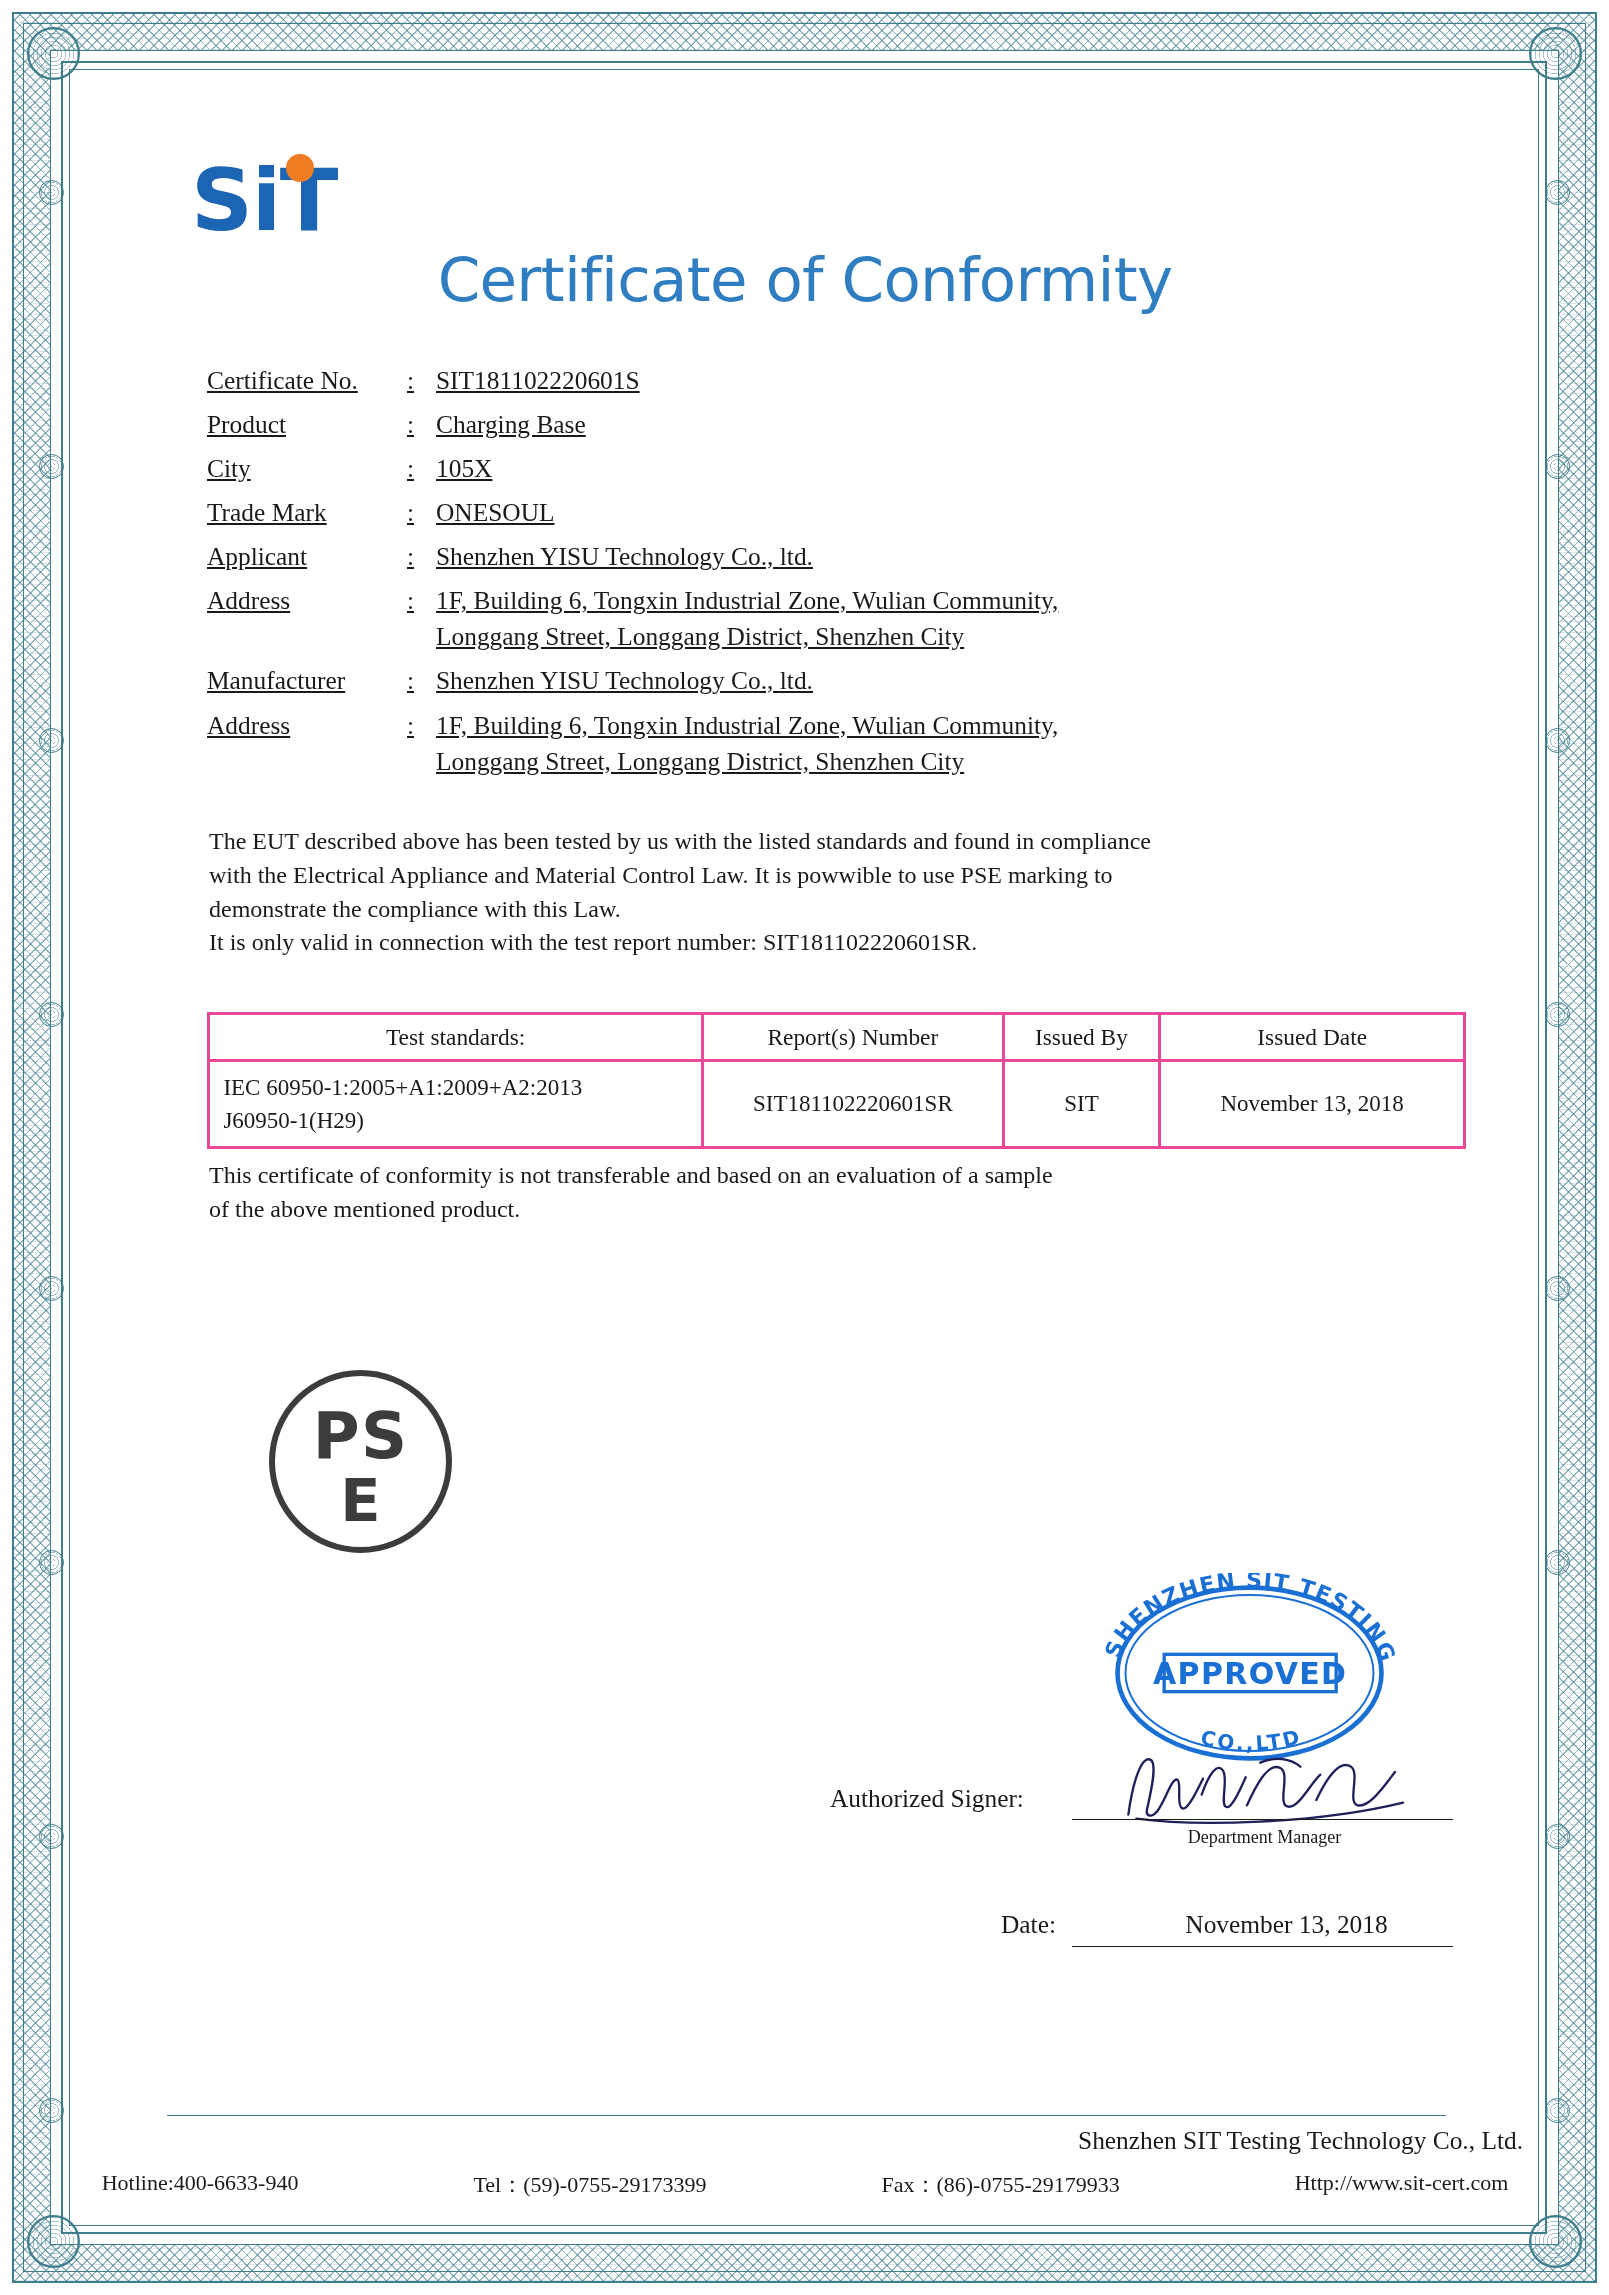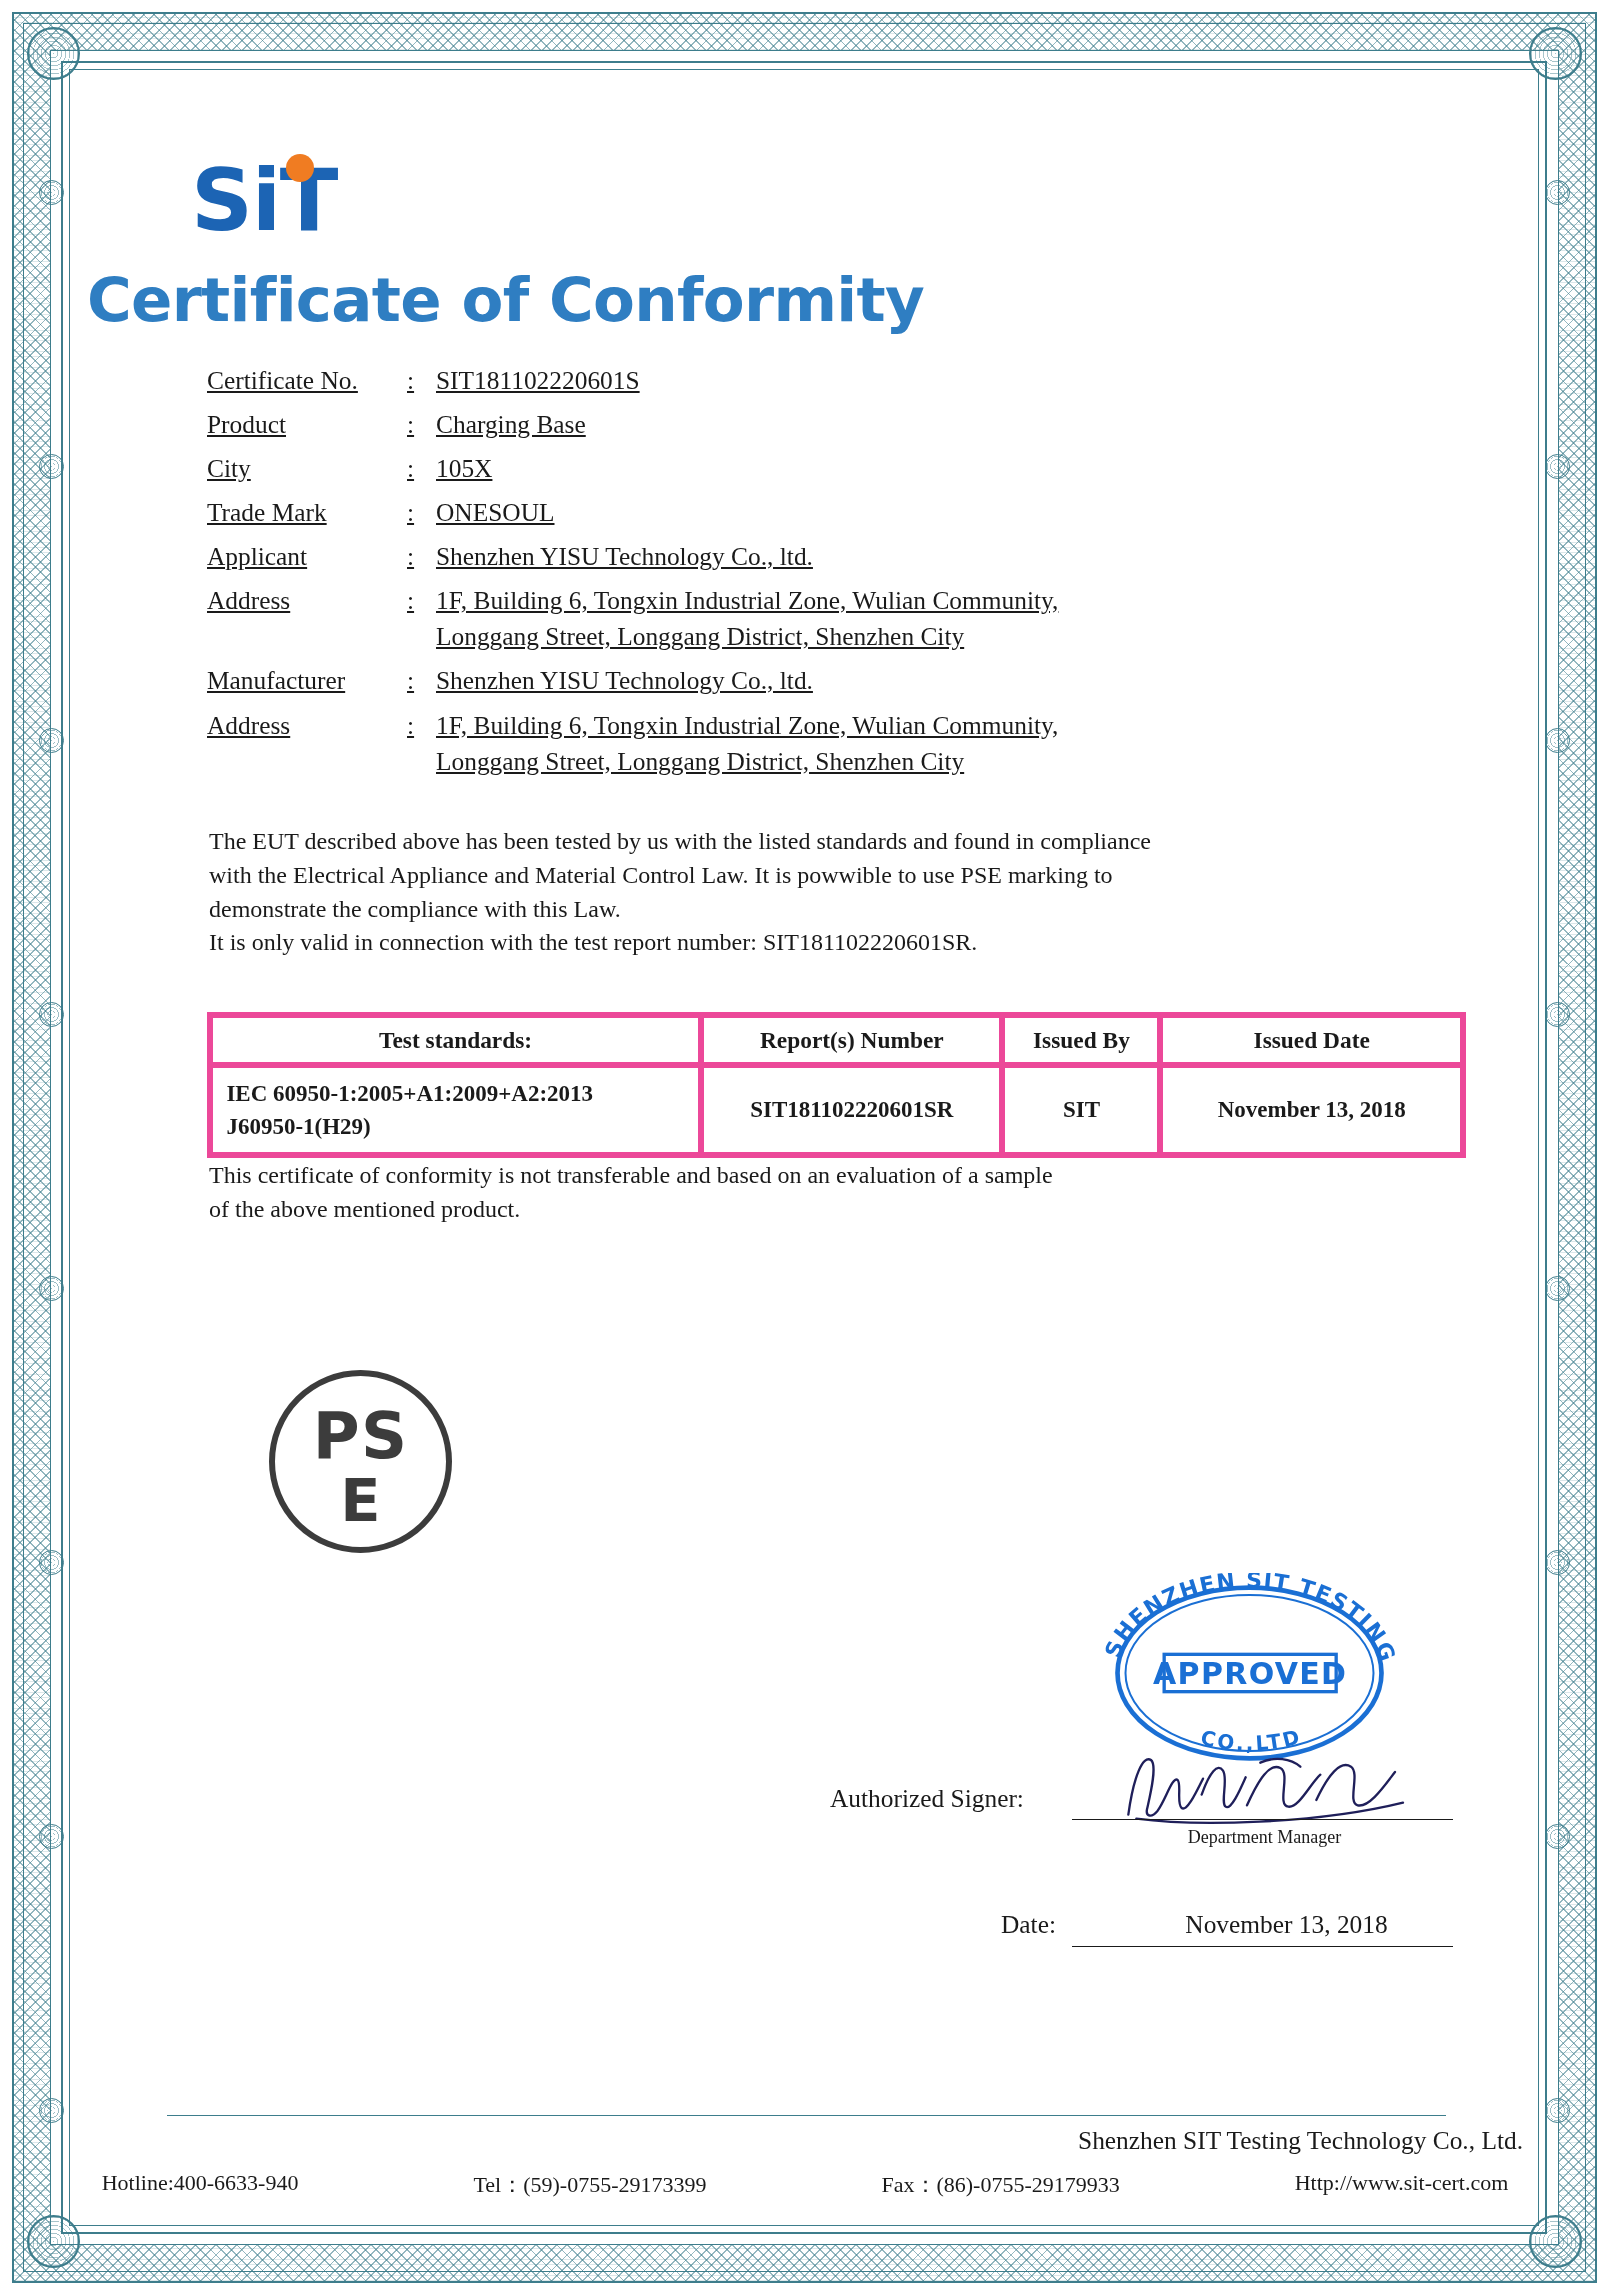--- a/index.html
+++ b/index.html
@@ -117,25 +117,25 @@
     top: 67px;
     width: 28px;
     height: 28px;
     border-radius: 50%;
     background: #f07c22;
   }
 
   .doc-title {
     position: absolute;
     left: 0;
-    top: 177px;
+    top: 157px;
     width: 1436px;
-    text-align: left;
+    text-align: center;
     font-family: "DejaVu Sans", sans-serif;
-    font-weight: bold;
+    font-weight: normal;
     font-size: 61px;
     color: #2f7ec2;
     letter-spacing: -0.7px;
   }
 
   
   .fields {
     position: absolute;
     left: 120px;
     top: 275px;
@@ -178,24 +178,24 @@
   
   .tbl {
     position: absolute;
     left: 120px;
     top: 925px;
     width: 1259px;
     border-collapse: collapse;
     font-size: 23px;
   }
   .tbl td, .tbl th {
-    border: 6px solid #ec4899;
+    border: 3px solid #ec4899;
     padding: 8.7px 6.7px;
     text-align: center;
-    font-weight: bold;
+    font-weight: normal;
   }
   .tbl th { font-size: 23.4px; }
   .tbl .std-cell {
     text-align: left;
     padding-left: 13.4px;
     line-height: 1.45;
   }
   .col-std { width: 504px; }
   .col-rep { width: 294px; }
   .col-by  { width: 150px; }

